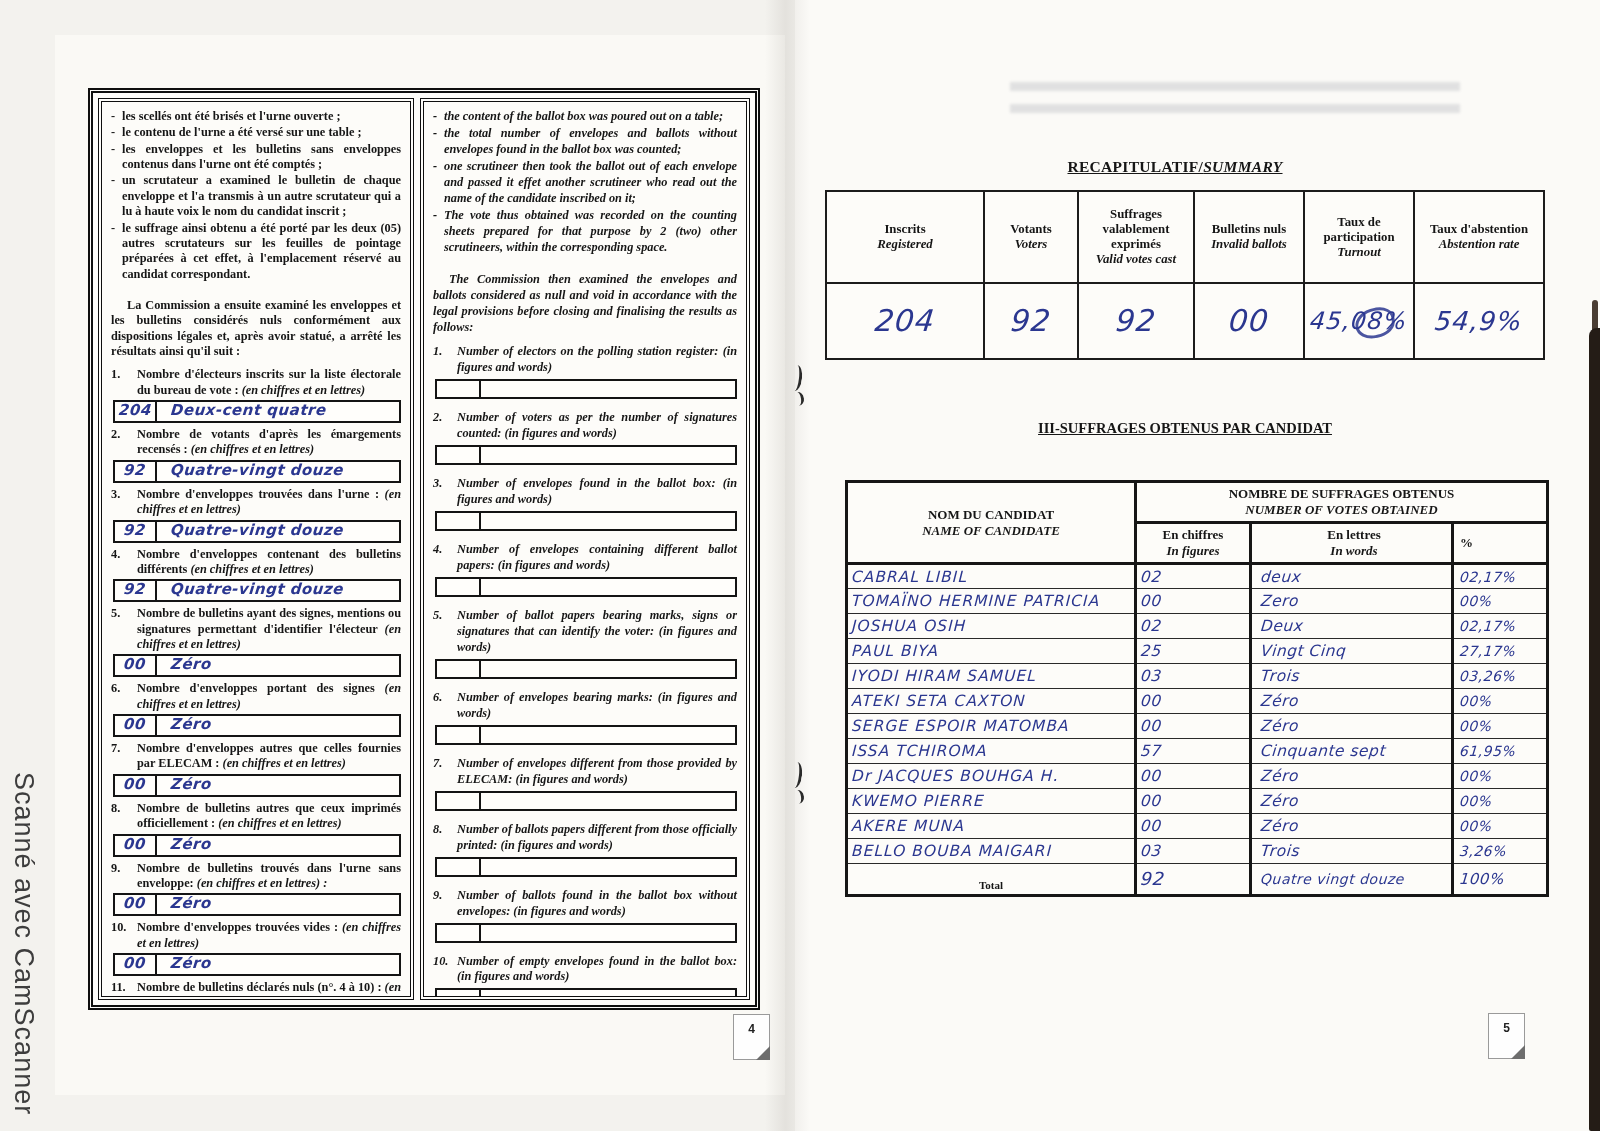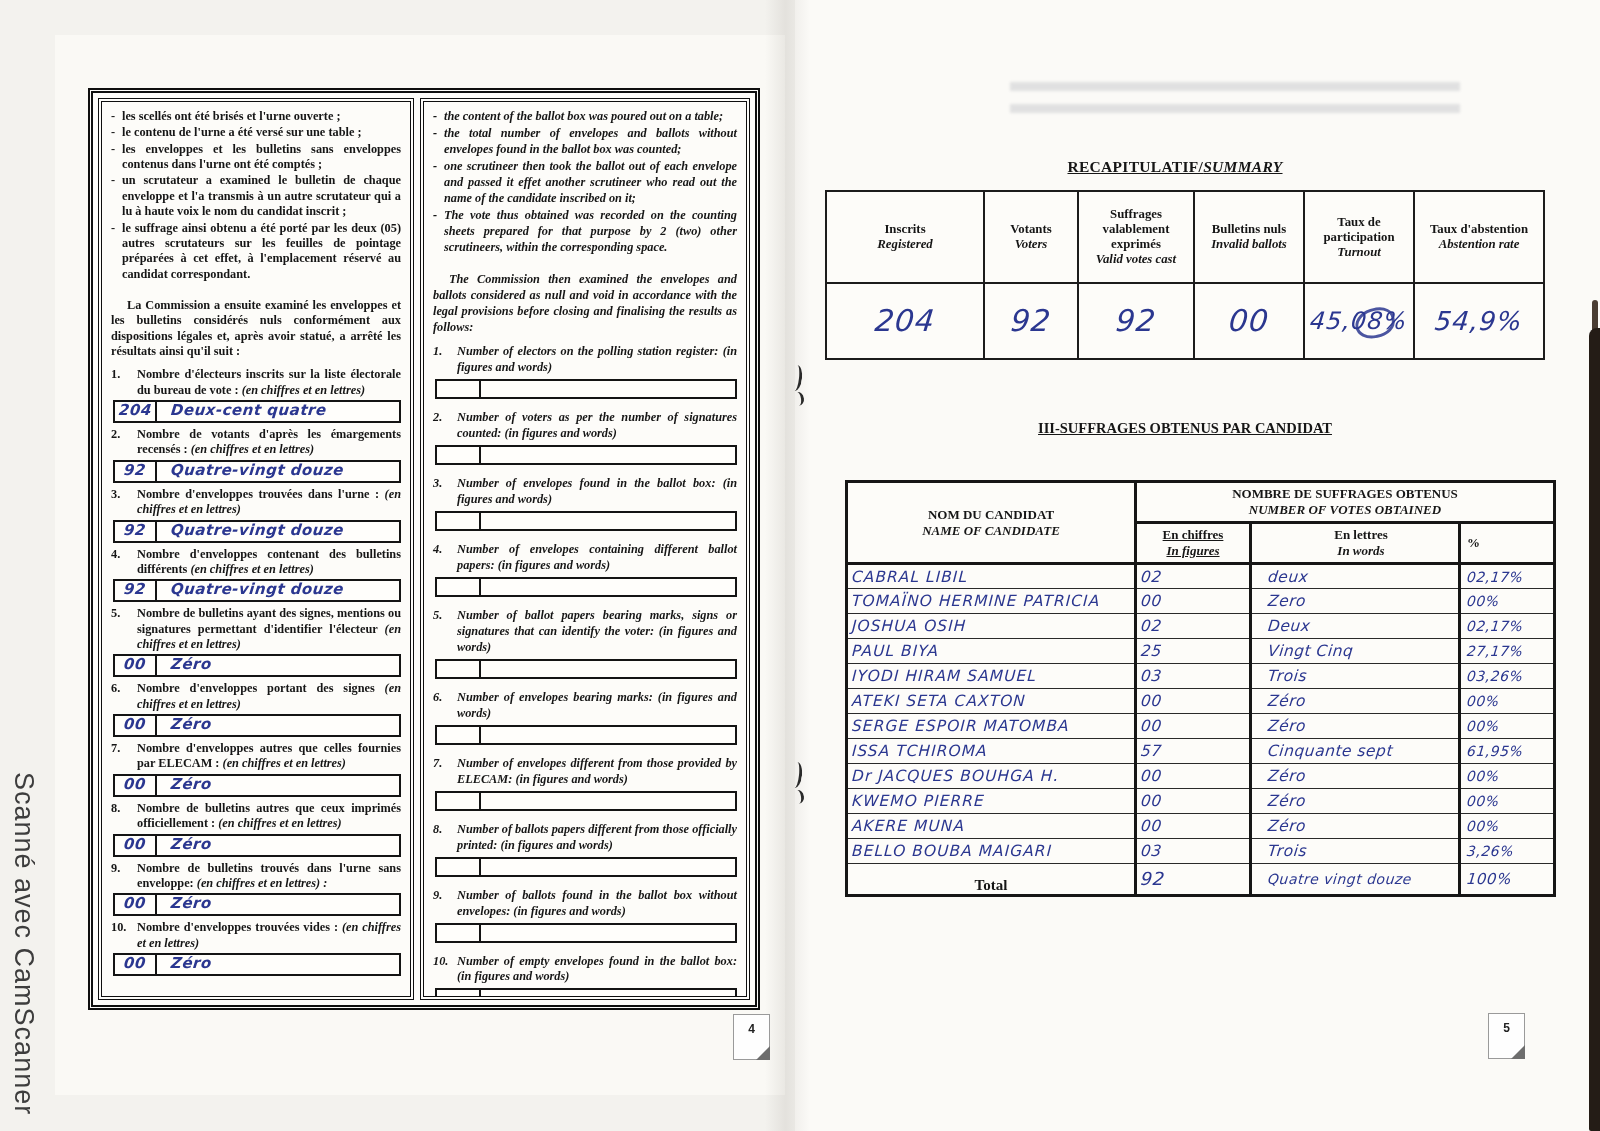--- a/index.html
+++ b/index.html
@@ -97,27 +97,27 @@
   .votes-title{position:absolute;left:985px;top:418px;width:400px;text-align:center;
     font-weight:bold;font-size:14.5px;line-height:1.45;}
   .votes-title .u{text-decoration:underline;}
   .votes-title .en{font-style:italic;display:block;}
 
   .votes-table{position:absolute;left:845px;top:480px;background:#fdfcf9;}
   .votes-table th{border:3px solid #161616;text-align:center;vertical-align:middle;font-size:13px;padding:3px 4px;}
   .votes-table td{border-left:3px solid #161616;border-right:3px solid #161616;border-bottom:1.6px solid #2a2a2a;
     padding:0 4px;vertical-align:middle;}
   .votes-table .c-name{width:278px;}
-  .votes-table .c-fig{width:104px;text-decoration:underline;}
-  .votes-table .c-wrd{width:186px;padding-left:16px;}
+  .votes-table .c-fig{width:104px;}
+  .votes-table .c-wrd{width:186px;padding-left:9px;}
   .votes-table .c-pct{width:82px;text-align:left;padding-left:6px;position:relative;}
   .votes-table tbody tr{height:25px;}
   .votes-table .total-row{height:32px;}
   .votes-table .total-row td{border-bottom:3px solid #161616;}
-  .total-label{font-weight:bold;font-size:15px;text-align:center;display:block;margin-top:12px;}
+  .total-label{font-weight:bold;font-size:11px;text-align:center;display:block;margin-top:12px;}
   .hw-name{font-size:15.5px;letter-spacing:1px;transform:skewX(-3deg);}
   .hw-cell{font-size:15.5px;}
 </style>
 </head>
 <body>
 
 <div class="page-left-paper"></div>
 <div class="page-right-paper"></div>
 <div class="spine-shadow"></div>
 <div class="bleed"></div>
@@ -263,20 +263,27 @@
           <div class="item-label">
             <span class="item-num">10.</span>
             <span class="item-text"><span>Nombre d'enveloppes trouvées vides :</span> <span class="note">(en chiffres et en lettres)</span></span>
           </div>
           <div class="ansbox">
             <span class="fig"><span class="hw">00</span></span>
             <span class="wrd"><span class="hw">Zéro</span></span>
           </div>
         </div>
 
+        <div class="item">
+          <div class="item-label">
+            <span class="item-num">11.</span>
+            <span class="item-text"><span>Nombre de bulletins déclarés nuls (n°. 4 à 10) :</span> <span class="note">(en chiffres et en lettres)</span></span>
+          </div>
+
+        </div>
 
     </div>
   </div>
 
   <div class="col col-en en-body">
     <div>
 
         <div class="bullet">
           <span class="dash">-</span>
           <span>the content of the ballot box was poured out on a table;</span>

